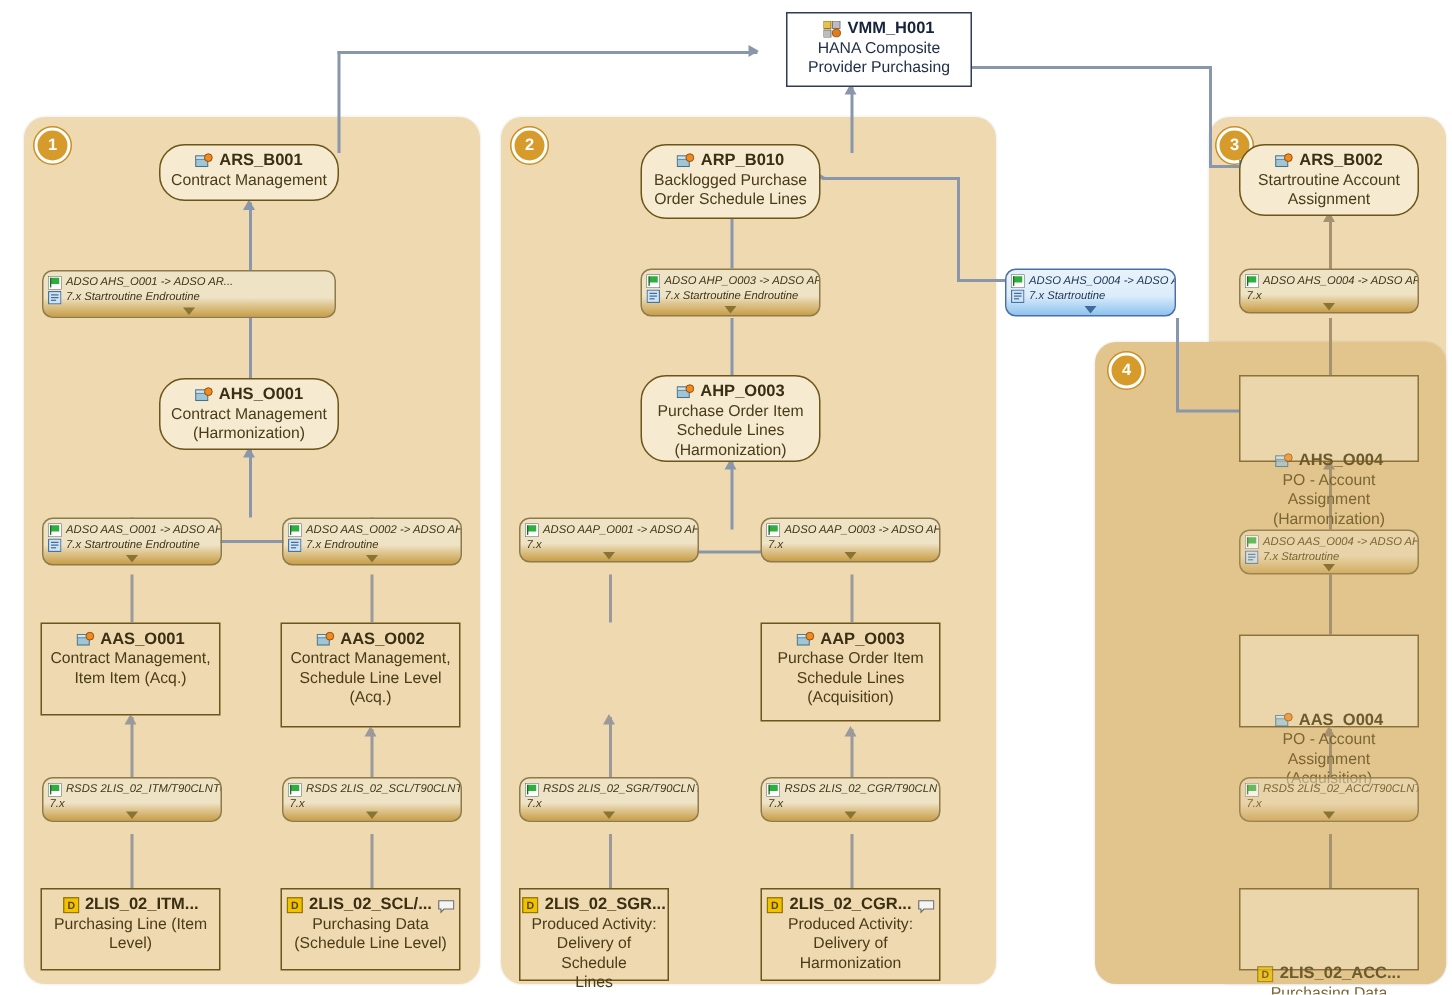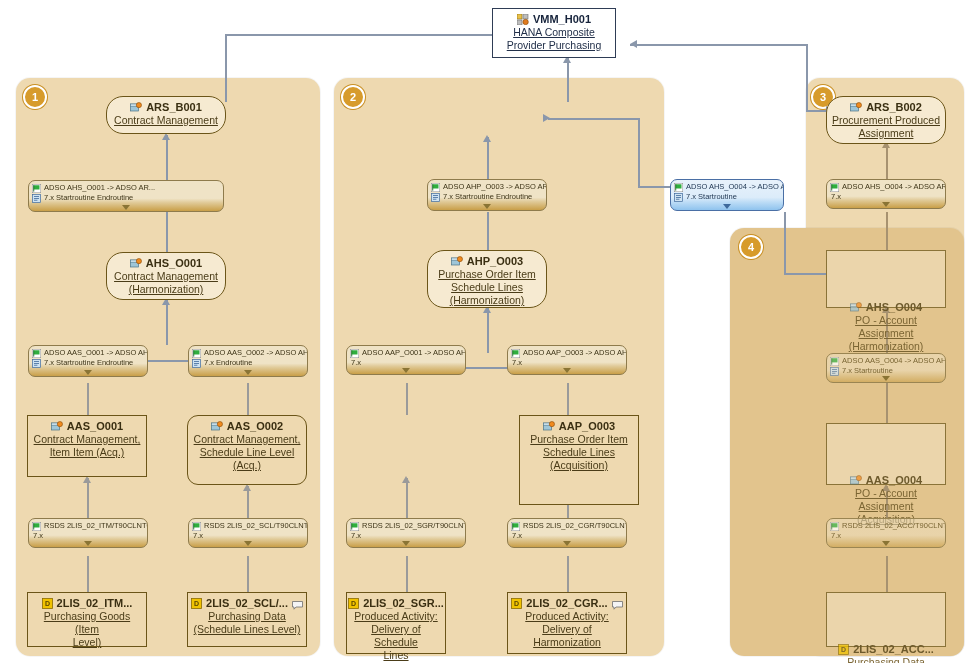--- a/index.html
+++ b/index.html
@@ -56,21 +56,21 @@
     font-size:10.5px;
     line-height:13px;
     padding-top:3px;
     font-family:"Liberation Sans",sans-serif;
   }
   .obj .ttl{
     font-weight:bold;font-size:11px;color:#3a2f12;
     display:flex;align-items:center;justify-content:center;gap:4px;
     line-height:14px;
   }
-  .obj .desc{padding:0 3px;text-decoration:underline;}
+  .obj .desc{padding:0 3px;}
   .obj.top{
     background:#f6ead1;
     border-radius:17px;
   }
   .obj.muted{ color:#7b6533; border-color:#8a7338; background:rgba(246,234,209,.45);}
   .obj.muted .ttl{ color:#6d5a2c;margin-top:46px;}
   .obj.white{
     background:#ffffff;border:1px solid #2e3c55;color:#22304a;
   }
   .obj.white .ttl{color:#16233b;}
@@ -81,20 +81,21 @@
     box-sizing:border-box;
     border:1px solid #8e7b4c;
     border-radius:7px;
     background:linear-gradient(to bottom,#efe3c6 0%,#efe3c6 58%,#e0ca98 72%,#c99f48 100%);
     color:#3d3417;
     font-size:7.5px;
     line-height:10px;
     padding:2px 3px 16px 3px;
     overflow:hidden;
     font-family:"Liberation Sans",sans-serif;
+    font-style:italic;
   }
   .trf.sel{
     border:1px solid #4a6fa5;
     background:linear-gradient(to bottom,#e8f2fb 0%,#dcecfa 58%,#bcdcf6 74%,#8fc3ee 100%);
     color:#1d3450;
   }
   .trf.muted{
     border-color:#9a8552;
     background:linear-gradient(to bottom,rgba(239,227,198,.5) 0%,rgba(239,227,198,.5) 58%,rgba(224,202,152,.55) 72%,rgba(201,159,72,.6) 100%);
     color:#7a6634;
@@ -194,21 +195,21 @@
   <div class="wire v mute" style="left:886px;top:143px;height:40px;"></div>
   <div class="arrow up mute" style="left:881.5px;top:141px;"></div>
   <div class="wire v mute" style="left:886px;top:212px;height:38px;"></div>
   <div class="wire v mute" style="left:886px;top:308px;height:45px;"></div>
   <div class="arrow up mute" style="left:881.5px;top:306px;"></div>
   <div class="wire v mute" style="left:886px;top:383px;height:40px;"></div>
   <div class="wire v mute" style="left:886px;top:486px;height:32px;"></div>
   <div class="arrow up mute" style="left:881.5px;top:484px;"></div>
   <div class="wire v mute" style="left:886px;top:556px;height:36px;"></div>
 
-  <div class="obj white" style="left:492px;top:8px;width:124px;height:50px;">
+  <div class="obj white" style="left:524px;top:8px;width:124px;height:50px;">
     <div class="ttl">
       <span class="ic ic-comp">
         <svg width="12" height="11" viewBox="0 0 12 11">
           <rect x="0" y="0" width="5" height="5" fill="#e8c04a" stroke="#8a6b12" stroke-width=".6"></rect>
           <rect x="6" y="0" width="5" height="5" fill="#bdbdbd" stroke="#6f6f6f" stroke-width=".6"></rect>
           <rect x="0" y="6" width="5" height="5" fill="#bdbdbd" stroke="#6f6f6f" stroke-width=".6"></rect>
           <circle cx="8.6" cy="8" r="2.7" fill="#e07b1f" stroke="#8a4a06" stroke-width=".6"></circle>
         </svg>
       </span>
       <span>VMM_H001</span>
@@ -313,21 +314,21 @@
             <rect x="0.5" y="2" width="8" height="7" fill="#9fc6d8" stroke="#4a7286" stroke-width=".7"></rect>
             <rect x="0.5" y="2" width="8" height="2.2" fill="#cfe4ee" stroke="#4a7286" stroke-width=".5"></rect>
             <circle cx="8.9" cy="3.1" r="2.6" fill="#f08a1e" stroke="#8a4a06" stroke-width=".6"></circle>
           </svg></span>
       <span>AAS_O001</span>
     </div>
     <div class="desc">Contract Management,</div>
     <div class="desc">Item Item (Acq.)</div>
   </div>
 
-  <div class="obj" style="left:187px;top:415px;width:120px;height:70px;border-radius:11px;">
+  <div class="obj" style="left:187px;top:415px;width:120px;height:70px;">
     <div class="ttl">
       <span class="ic ic-cube"><svg width="12" height="11" viewBox="0 0 12 11">
             <rect x="0.5" y="2" width="8" height="7" fill="#9fc6d8" stroke="#4a7286" stroke-width=".7"></rect>
             <rect x="0.5" y="2" width="8" height="2.2" fill="#cfe4ee" stroke="#4a7286" stroke-width=".5"></rect>
             <circle cx="8.9" cy="3.1" r="2.6" fill="#f08a1e" stroke="#8a4a06" stroke-width=".6"></circle>
           </svg></span>
       <span>AAS_O002</span>
     </div>
     <div class="desc">Contract Management,</div>
     <div class="desc">Schedule Line Level</div>
@@ -365,39 +366,51 @@
   </div>
 
   <div class="obj" style="left:27px;top:592px;width:120px;height:55px;">
     <div class="ttl">
       <span class="ic ic-ds"><svg width="11" height="11" viewBox="0 0 11 11">
             <rect x="0.5" y="0.5" width="10" height="10" fill="#f0c200" stroke="#8a6b00" stroke-width=".8"></rect>
             <text x="5.5" y="8" font-size="7" font-family="Liberation Sans" text-anchor="middle" fill="#5a4600">D</text>
           </svg></span>
       <span>2LIS_02_ITM...</span>
     </div>
-    <div class="desc">Purchasing Goods (Item</div>
+    <div class="desc">Purchasing Line (Item</div>
     <div class="desc">Level)</div>
   </div>
 
   <div class="obj" style="left:187px;top:592px;width:120px;height:55px;">
     <div class="ttl">
       <span class="ic ic-ds"><svg width="11" height="11" viewBox="0 0 11 11">
             <rect x="0.5" y="0.5" width="10" height="10" fill="#f0c200" stroke="#8a6b00" stroke-width=".8"></rect>
             <text x="5.5" y="8" font-size="7" font-family="Liberation Sans" text-anchor="middle" fill="#5a4600">D</text>
           </svg></span>
       <span>2LIS_02_SCL/...</span>
       <span class="ic ic-bubble"><svg width="11" height="9" viewBox="0 0 11 9">
             <path d="M0.5 0.5 H10.5 V6 H4 L2 8.2 V6 H0.5 Z" fill="#f4f4f4" stroke="#6e6e6e" stroke-width=".8"></path>
           </svg></span>
     </div>
     <div class="desc">Purchasing Data</div>
-    <div class="desc">(Schedule Lines Level)</div>
-  </div>
-
+    <div class="desc">(Schedule Line Level)</div>
+  </div>
+
+  <div class="obj top" style="left:427px;top:96px;width:120px;height:50px;">
+    <div class="ttl">
+      <span class="ic ic-cube"><svg width="12" height="11" viewBox="0 0 12 11">
+            <rect x="0.5" y="2" width="8" height="7" fill="#9fc6d8" stroke="#4a7286" stroke-width=".7"></rect>
+            <rect x="0.5" y="2" width="8" height="2.2" fill="#cfe4ee" stroke="#4a7286" stroke-width=".5"></rect>
+            <circle cx="8.9" cy="3.1" r="2.6" fill="#f08a1e" stroke="#8a4a06" stroke-width=".6"></circle>
+          </svg></span>
+      <span>ARP_B010</span>
+    </div>
+    <div class="desc">Backlogged Purchase</div>
+    <div class="desc">Order Schedule Lines</div>
+  </div>
 
   <div class="trf" style="left:427px;top:179px;width:120px;height:32px;">
     <div class="row">
         <span class="ic ic-flag"><svg width="9" height="9" viewBox="0 0 9 9">
             <rect x="0" y="0" width="9" height="9" fill="#fff" stroke="#5a5a5a" stroke-width=".7"></rect>
             <path d="M1.5 1.2 L7.5 1.2 L7.5 5.4 L1.5 5.4 Z" fill="#2fae3e"></path>
             <rect x="1.3" y="1.2" width="0.9" height="6.4" fill="#1d6b27"></rect>
           </svg></span>
         <span>ADSO AHP_O003 -&gt; ADSO AR...</span>
       </div>
@@ -451,21 +464,21 @@
           </svg></span>
         <span>ADSO AAP_O003 -&gt; ADSO AH...</span>
       </div>
     <div class="row" style="padding-left:1px;">
         <span>7.x</span>
       </div>
     <span class="caret"></span>
   </div>
 
 
-  <div class="obj" style="left:507px;top:415px;width:120px;height:90px;margin-left:12px;">
+  <div class="obj" style="left:507px;top:415px;width:120px;height:66px;">
     <div class="ttl">
       <span class="ic ic-cube"><svg width="12" height="11" viewBox="0 0 12 11">
             <rect x="0.5" y="2" width="8" height="7" fill="#9fc6d8" stroke="#4a7286" stroke-width=".7"></rect>
             <rect x="0.5" y="2" width="8" height="2.2" fill="#cfe4ee" stroke="#4a7286" stroke-width=".5"></rect>
             <circle cx="8.9" cy="3.1" r="2.6" fill="#f08a1e" stroke="#8a4a06" stroke-width=".6"></circle>
           </svg></span>
       <span>AAP_O003</span>
     </div>
     <div class="desc">Purchase Order Item</div>
     <div class="desc">Schedule Lines</div>
@@ -554,21 +567,21 @@
 
   <div class="obj top" style="left:826px;top:96px;width:120px;height:48px;">
     <div class="ttl">
       <span class="ic ic-cube"><svg width="12" height="11" viewBox="0 0 12 11">
             <rect x="0.5" y="2" width="8" height="7" fill="#9fc6d8" stroke="#4a7286" stroke-width=".7"></rect>
             <rect x="0.5" y="2" width="8" height="2.2" fill="#cfe4ee" stroke="#4a7286" stroke-width=".5"></rect>
             <circle cx="8.9" cy="3.1" r="2.6" fill="#f08a1e" stroke="#8a4a06" stroke-width=".6"></circle>
           </svg></span>
       <span>ARS_B002</span>
     </div>
-    <div class="desc">Procurement Produced</div>
+    <div class="desc">Startroutine Account</div>
     <div class="desc">Assignment</div>
   </div>
 
   <div class="trf" style="left:826px;top:179px;width:120px;height:30px;">
     <div class="row">
         <span class="ic ic-flag"><svg width="9" height="9" viewBox="0 0 9 9">
             <rect x="0" y="0" width="9" height="9" fill="#fff" stroke="#5a5a5a" stroke-width=".7"></rect>
             <path d="M1.5 1.2 L7.5 1.2 L7.5 5.4 L1.5 5.4 Z" fill="#2fae3e"></path>
             <rect x="1.3" y="1.2" width="0.9" height="6.4" fill="#1d6b27"></rect>
           </svg></span>

